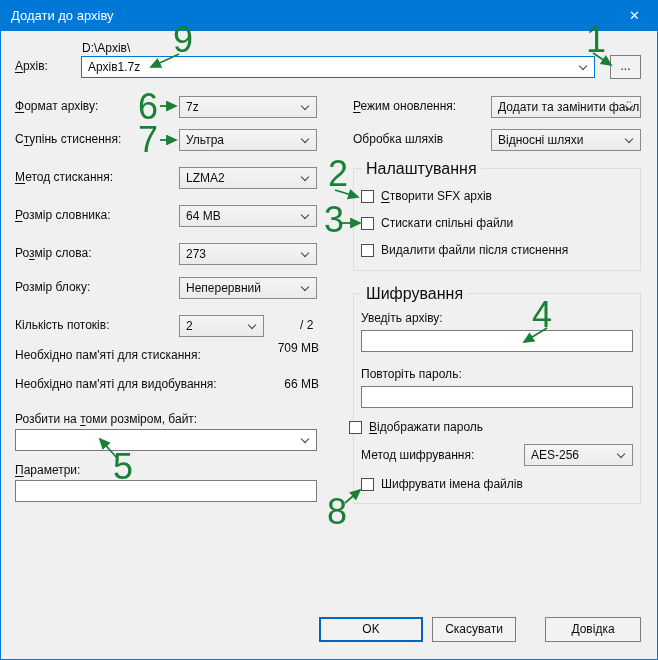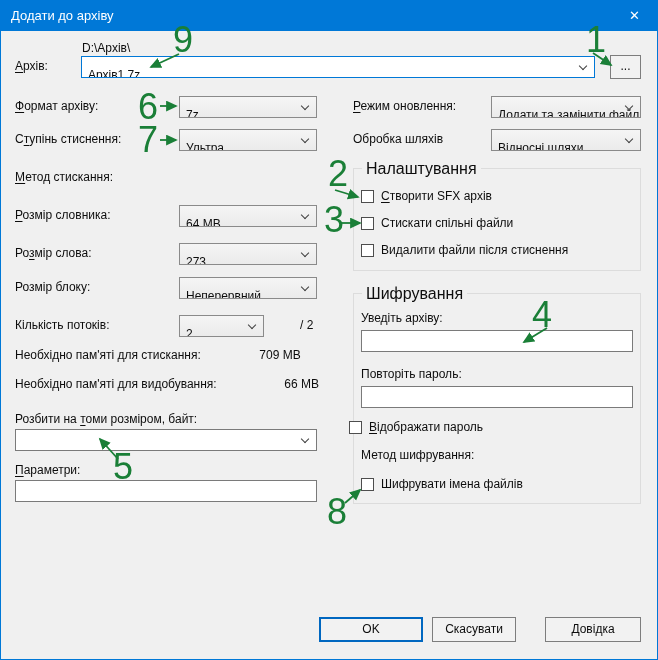--- a/index.html
+++ b/index.html
@@ -13,21 +13,21 @@
   #titlebar { position:absolute; left:0; top:0; width:100%; height:30px; background:var(--accent); }
   #title { position:absolute; left:10px; top:0; line-height:30px; font-size:13px; color:#fff; }
   #close { position:absolute; right:0; top:0; width:45px; height:30px; text-align:center; cursor:pointer; }
   #close span { line-height:30px; font-size:13px; color:#fff; }
 
   .lbl { position:absolute; font-size:12px; color:#0d0d0d; white-space:nowrap; line-height:15px; }
 
   .combo {
     position:absolute; height:22px; background:linear-gradient(#f5f5f5,#ebebeb);
     border:1px solid #8a8a8a; font-size:12px; color:#0d0d0d;
-    line-height:20px; padding:8px 18px 0 6px; white-space:nowrap; overflow:hidden; cursor:default;
+    line-height:20px; padding:0 18px 0 6px; white-space:nowrap; overflow:hidden; cursor:default;
   }
   .combo.white { background:#fff; border-color:#7a7a7a; }
   .combo.focus { border-color:var(--accent); }
   .chv {
     position:absolute; right:8px; top:6px; width:6px; height:6px;
     border-right:1.4px solid #3f3f3f; border-bottom:1.4px solid #3f3f3f;
     transform:rotate(45deg);
   }
   .field {
     position:absolute; height:22px; background:#fff; border:1px solid #7a7a7a;
@@ -75,20 +75,23 @@
   <div class="combo" style="left:178px;top:95px;width:138px">
     <span>7z</span><span class="chv"></span>
   </div>
 
   <span class="lbl" style="left:14px;top:131px">С<u>т</u>упінь стиснення:</span>
   <div class="combo" style="left:178px;top:128px;width:138px">
     <span>Ультра</span><span class="chv"></span>
   </div>
 
   <span class="lbl" style="left:14px;top:169px"><u>М</u>етод стискання:</span>
+  <div class="combo" style="left:178px;top:166px;width:138px">
+    <span>LZMA2</span><span class="chv"></span>
+  </div>
 
   <span class="lbl" style="left:14px;top:207px"><u>Р</u>озмір словника:</span>
   <div class="combo" style="left:178px;top:204px;width:138px">
     <span>64 MB</span><span class="chv"></span>
   </div>
 
   <span class="lbl" style="left:14px;top:245px">Ро<u>з</u>мір слова:</span>
   <div class="combo" style="left:178px;top:242px;width:138px">
     <span>273</span><span class="chv"></span>
   </div>
@@ -98,21 +101,21 @@
     <span>Неперервний</span><span class="chv"></span>
   </div>
 
   <span class="lbl" style="left:14px;top:317px">Кількість потоків:</span>
   <div class="combo" style="left:178px;top:314px;width:85px">
     <span>2</span><span class="chv"></span>
   </div>
   <span class="lbl" style="left:299px;top:317px">/ 2</span>
 
   <span class="lbl" style="left:14px;top:347px">Необхідно пам'яті для стискання:</span>
-  <span class="lbl" style="left:240px;top:347px;width:78px;text-align:center">709 MB</span>
+  <span class="lbl" style="left:240px;top:340px;width:78px;text-align:right">709 MB</span>
 
   <span class="lbl" style="left:14px;top:376px">Необхідно пам'яті для видобування:</span>
   <span class="lbl" style="left:240px;top:376px;width:78px;text-align:right">66 MB</span>
 
   <span class="lbl" style="left:14px;top:411px">Розбити на <u>т</u>оми розміром, байт:</span>
   <div class="combo white" style="left:14px;top:428px;width:302px">
     <span></span><span class="chv"></span>
   </div>
 
   <span class="lbl" style="left:14px;top:462px"><u>П</u>араметри:</span>
@@ -149,20 +152,23 @@
   </div>
   <span class="lbl" style="left:360px;top:310px">Уведіть архіву:</span>
   <input class="field" style="left: 360px; top: 329px; width: 272px;">
   <span class="lbl" style="left:360px;top:366px">Повторіть пароль:</span>
   <input class="field" style="left: 360px; top: 385px; width: 272px;">
   <div class="cbrow" style="left:348px;top:419px">
     <span class="cbox"></span>
     <span><u>В</u>ідображати пароль</span>
   </div>
   <span class="lbl" style="left:360px;top:447px">Метод шифрування:</span>
+  <div class="combo" style="left:523px;top:443px;width:109px">
+    <span>AES-256</span><span class="chv"></span>
+  </div>
   <div class="cbrow" style="left:360px;top:476px">
     <span class="cbox"></span>
     <span>Шифрувати імена файлів</span>
   </div>
 
   <div class="btn" id="ok-btn" style="left:318px;top:616px;width:104px;height:25px">OK</div>
   <div class="btn" style="left:431px;top:616px;width:84px;height:25px;line-height:23px">Скасувати</div>
   <div class="btn" style="left:544px;top:616px;width:96px;height:25px;line-height:23px">Довідка</div>
 
   <svg id="ann-svg">

